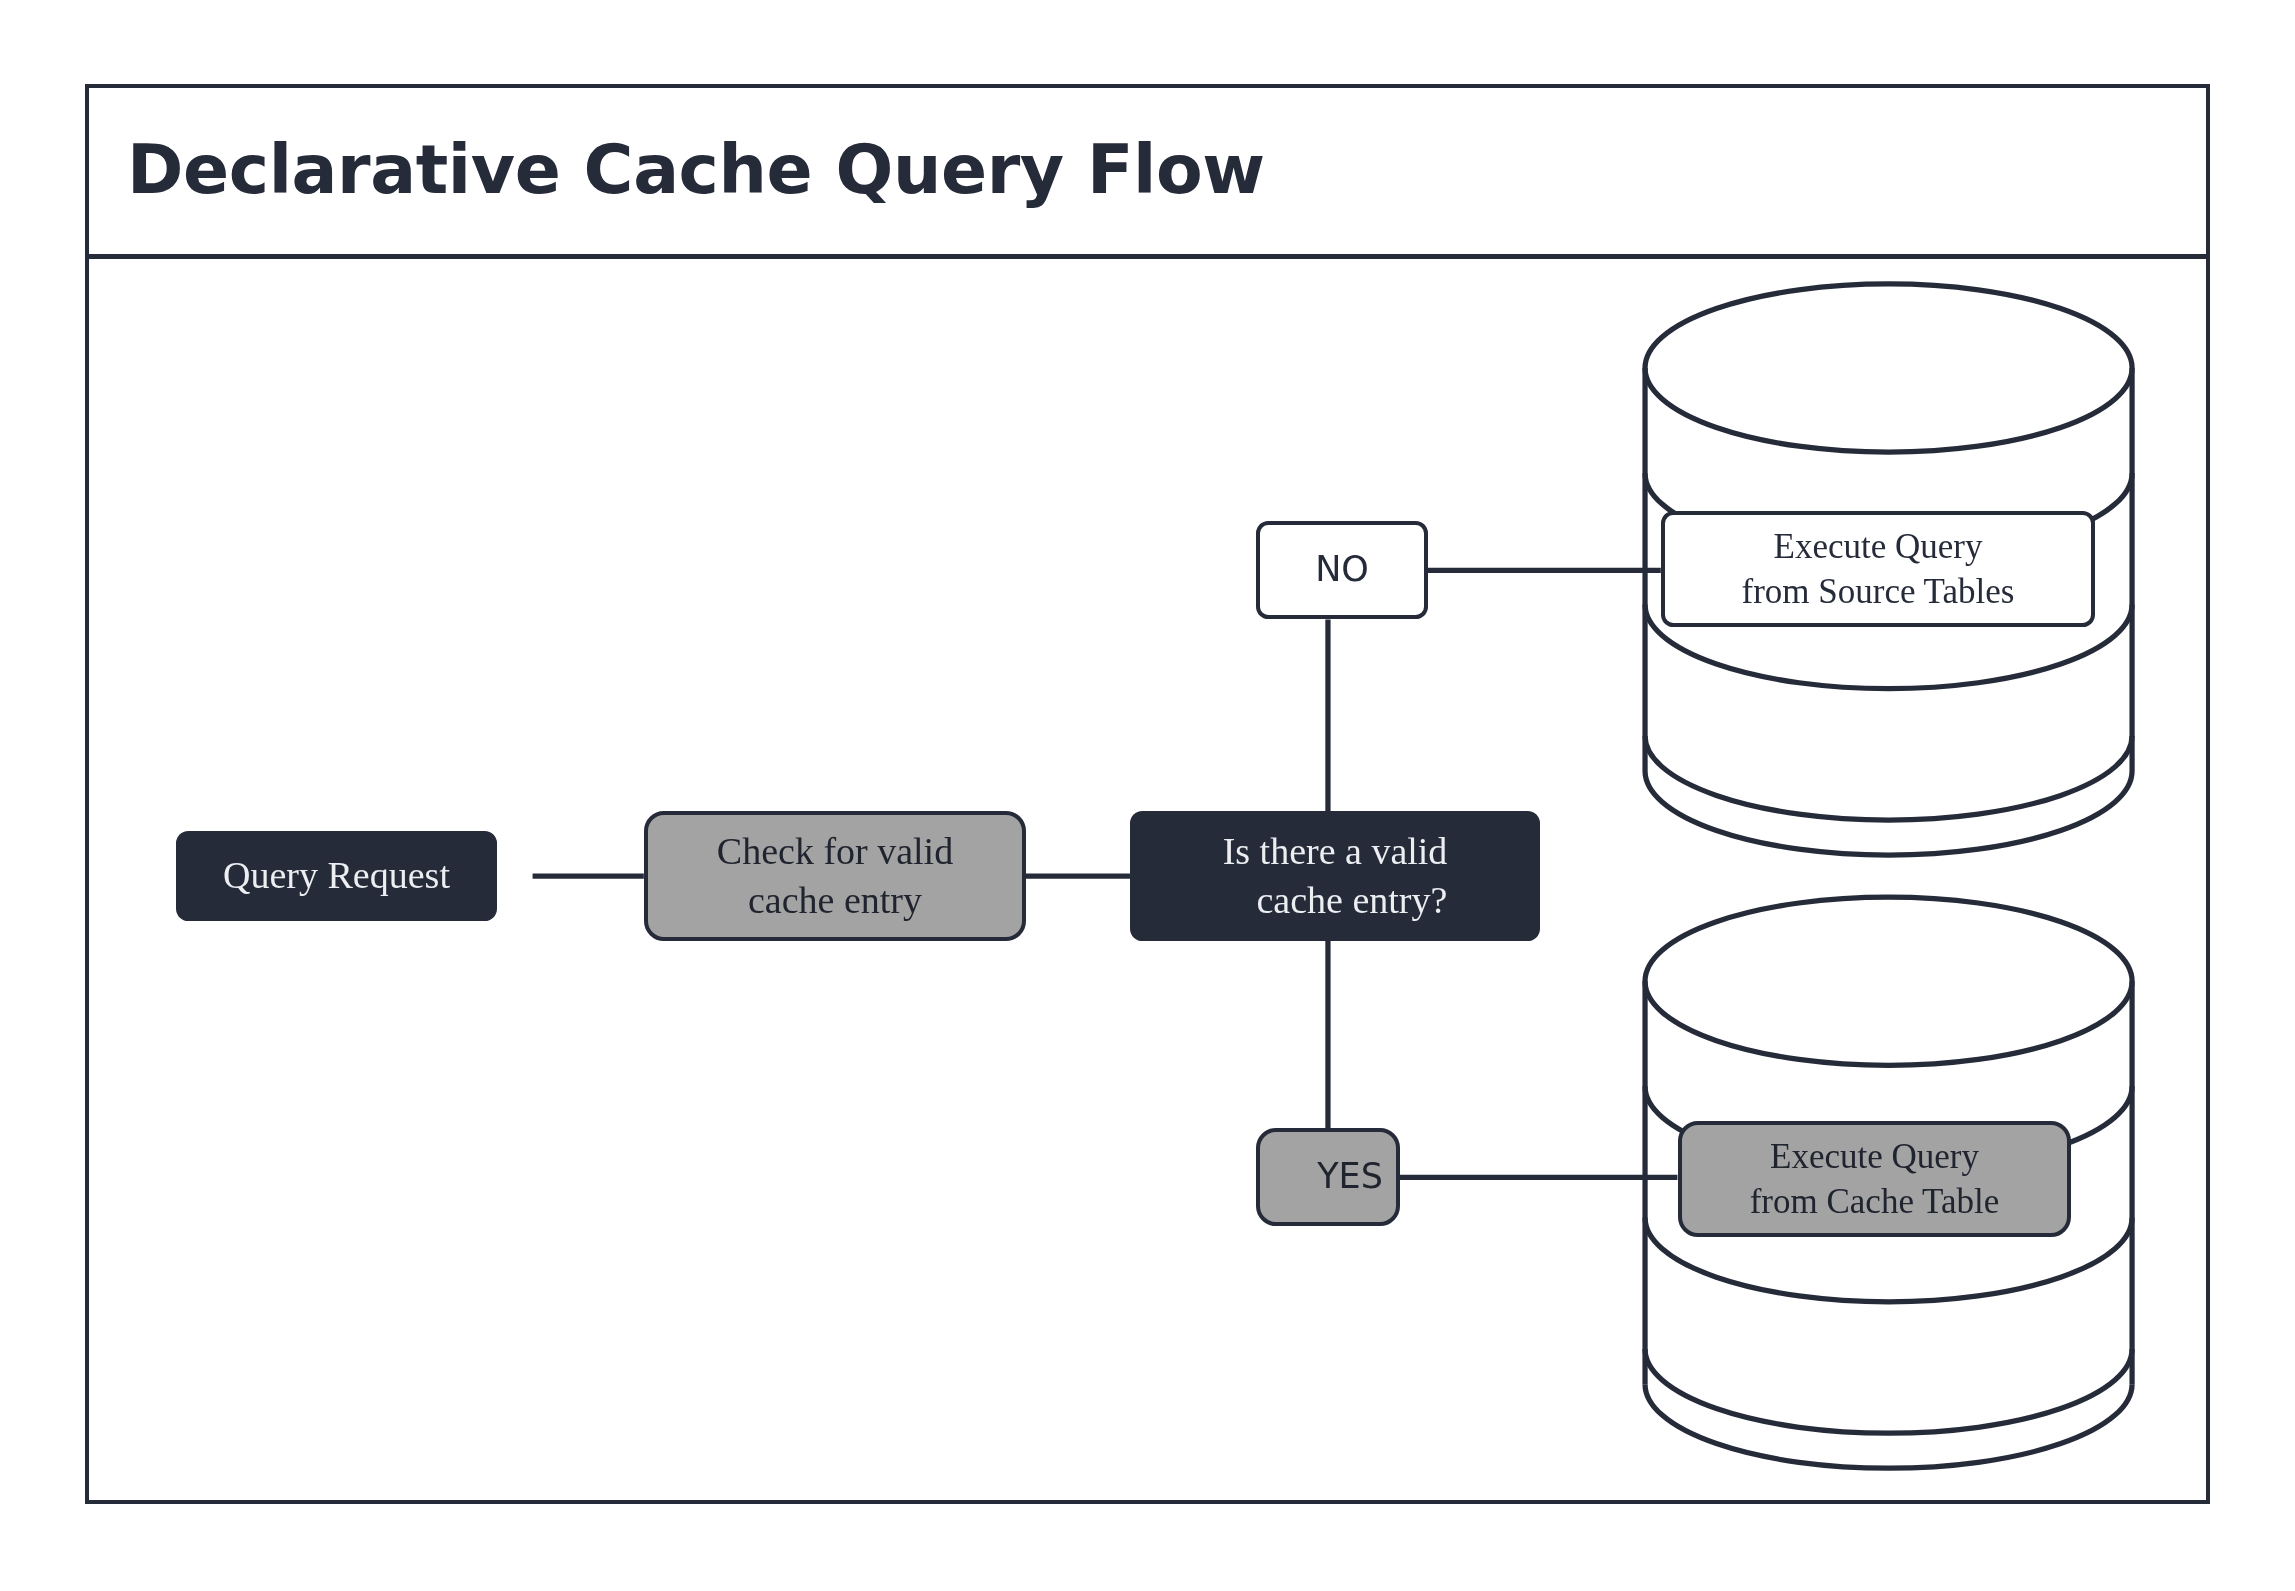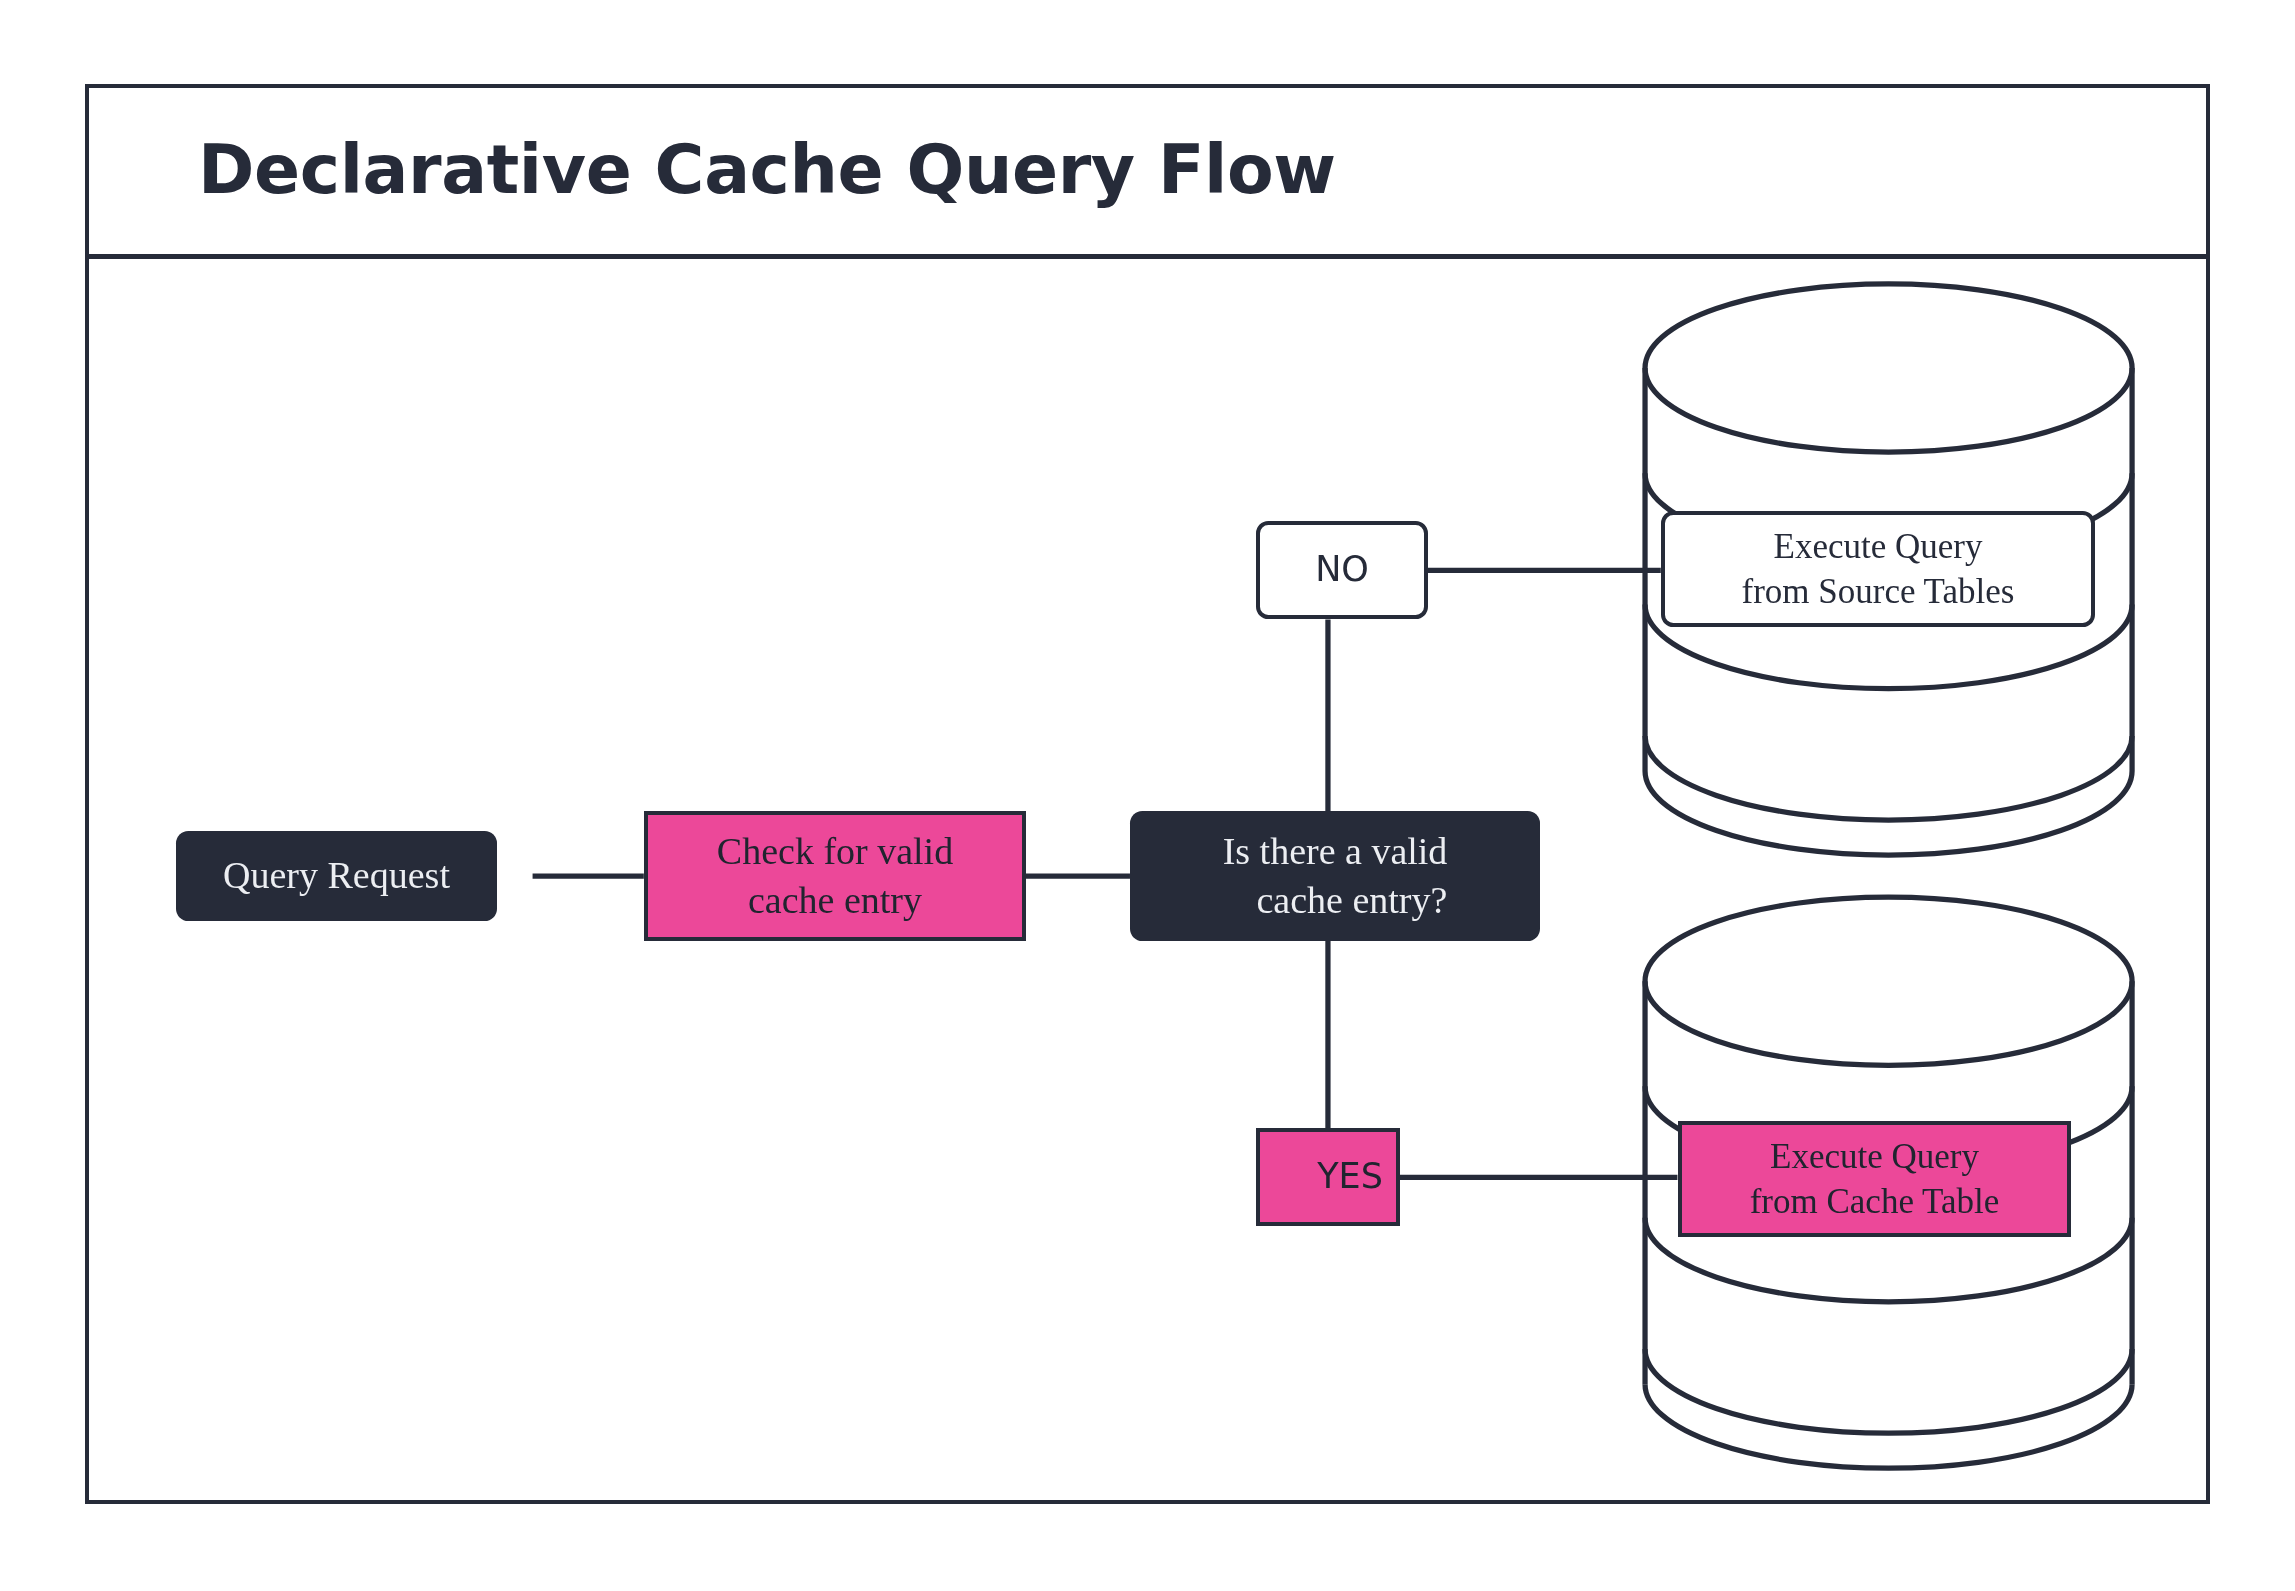--- a/index.html
+++ b/index.html
@@ -34,21 +34,21 @@
   .title-bar {
     position: absolute;
     left: 85px;
     top: 84px;
     width: 2125px;
     height: 175px;
     box-sizing: border-box;
     border-bottom: 5.3px solid #262b39;
     display: flex;
     align-items: center;
-    padding-left: 113px;
+    padding-left: 42px;
   }
   .title-text {
     font-family: "DejaVu Sans", sans-serif;
     font-weight: bold;
     font-size: 68px;
     letter-spacing: -0.4px;
     color: #262b39;
     white-space: nowrap;
   }
 
@@ -73,24 +73,24 @@
     font-family: Liberation Serif, serif;
     white-space: pre;
     line-height: 1.30;
   }
   .node-dark {
     background: #262b39;
     color: #eceef2;
     border-radius: 12.3px;
   }
   .node-green {
-    background: #ec4899;
+    background: #a3a3a3;
     color: #20242f;
     border: 4.4px solid #262b39;
-    border-radius: 0;
+    border-radius: 20px;
   }
   .node-white {
     background: #ffffff;
     color: #262b39;
     border: 4.4px solid #262b39;
     border-radius: 12.3px;
   }
 
   #node-query-request {
     left: 176px; top: 831px; width: 321px; height: 90px;

